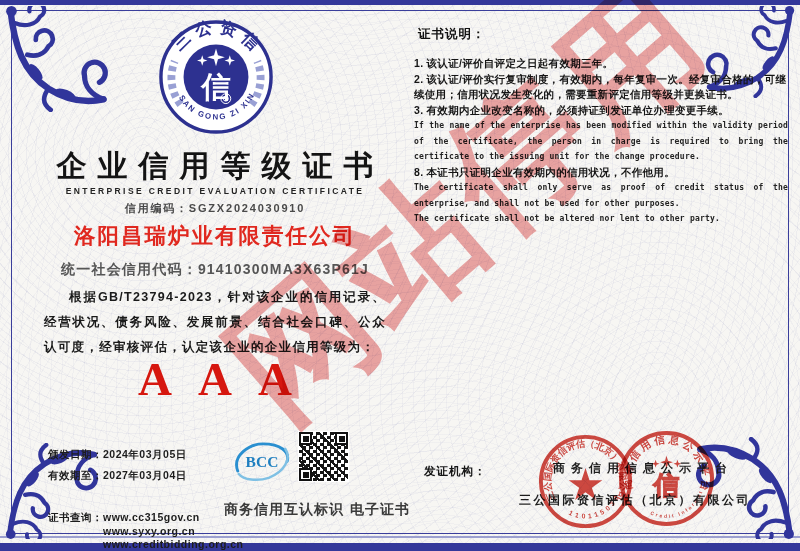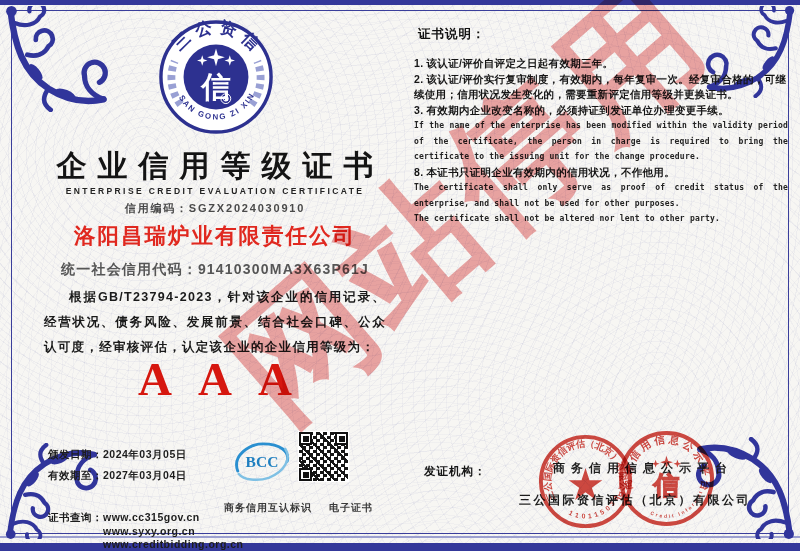--- a/index.html
+++ b/index.html
@@ -58,22 +58,22 @@
   .bcc{left:230px;top:440px;width:62px;height:42px;}
   .qr{left:299px;top:432px;width:49px;height:49px;background:#fff;
     box-shadow:0 0 0 1px #fff;}
   .qr-noise{position:absolute;inset:0;
     background:
       repeating-conic-gradient(#161616 0% 25%, transparent 0% 50%) 0 0/7px 7px,
       repeating-linear-gradient(45deg, transparent 0 3px, #161616 3px 5px, transparent 5px 11px);}
   .qf{position:absolute;width:13px;height:13px;background:#fff;border:2.5px solid #111;box-sizing:border-box;}
   .qf::after{content:"";position:absolute;inset:1.5px;background:#111;}
   .qf-tl{left:0;top:0;}.qf-tr{right:0;top:0;}.qf-bl{left:0;bottom:0;}
-  .mark-labels{left:224px;top:501px;display:flex;gap:17px;
-    font-size:10px;font-weight:bold;color:#3a3a3a;letter-spacing:1px;}
+  .mark-labels{left:224px;top:501px;display:flex;gap:6px;
+    font-size:14px;font-weight:bold;color:#3a3a3a;letter-spacing:1px;}
 
   
   .notes-heading{left:418px;top:26px;font-size:12.5px;font-weight:bold;color:#111;letter-spacing:1px;}
   .notes{left:414px;top:56px;width:374px;}
   .notes p{margin:0;}
   .zh{font-size:10.5px;line-height:15.5px;font-weight:700;color:#151515;letter-spacing:.3px;}
   .en{font-family:"DejaVu Sans Mono","Liberation Mono",monospace;
     font-size:8px;line-height:15.5px;font-weight:700;color:#232323;
     letter-spacing:.2px;text-align:justify;}
   .en:last-child{text-align:left;}

